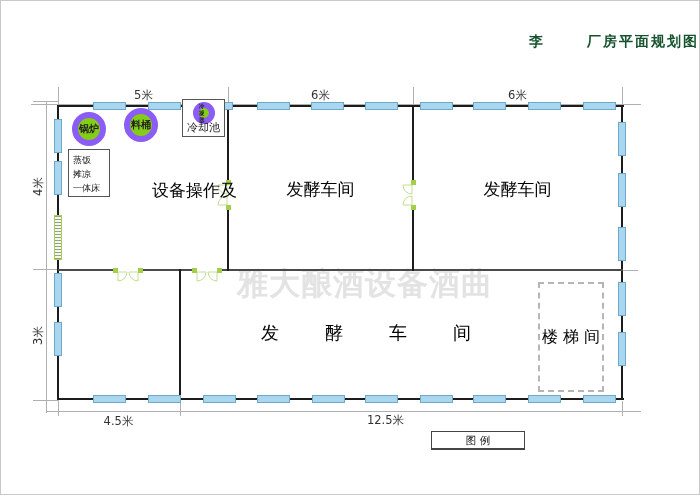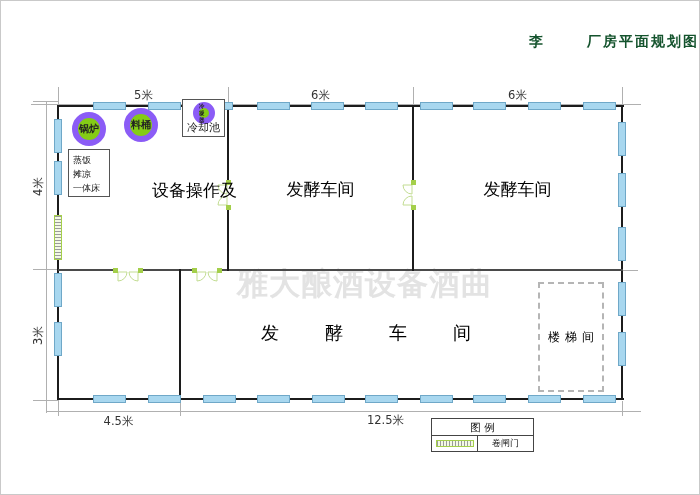--- a/index.html
+++ b/index.html
@@ -33,21 +33,21 @@
   .eqbox{border:1px solid #555;background:#fff;box-sizing:border-box;}
   
   .dash-box{border:2px dashed #b5b5b5;box-sizing:border-box;display:flex;align-items:center;justify-content:center;}
   
   .watermark{font-size:31px;font-weight:bold;color:#e3e3e3;letter-spacing:1px;white-space:nowrap;}
   
   .title-row{top:31px;left:0;width:100%;text-align:right;font-size:14px;font-weight:bold;
              letter-spacing:2px;color:#14532d;white-space:nowrap;}
   .redaction{display:inline-block;width:42px;height:20px;background:#fff;vertical-align:middle;}
   
-  .legend{left:430px;top:417px;width:103px;border:1px solid #444;background:#fff;box-sizing:border-box;font-size:9px;}
+  .legend{left:430px;top:430px;width:94px;border:1px solid #444;background:#fff;box-sizing:border-box;font-size:9px;}
   .legend-header{height:16px;line-height:16px;text-align:center;font-size:10.5px;
                  border-bottom:1px solid #444;white-space:pre;color:#111;}
   .legend-row{display:flex;height:15px;border-bottom:1px solid #444;align-items:center;}
   .legend-row:last-child{border-bottom:none;}
   .legend-sym{width:46px;height:100%;border-right:1px solid #444;display:flex;
               align-items:center;justify-content:center;box-sizing:border-box;}
   .legend-lab{flex:1;text-align:center;color:#111;white-space:nowrap;}
   .small3{font-size:9px;line-height:14px;color:#222;}
 </style>
 </head>
@@ -173,26 +173,20 @@
   </div>
 
   <div class="abs room-label" style="left:103px;top:177px;margin-left:48px;">
     <div>设备操作及</div>
   </div>
   <div class="abs room-label center" style="left:227px;top:176px;width:185px;">发酵车间</div>
   <div class="abs room-label center" style="left:412px;top:176px;width:209px;">发酵车间</div>
   <div class="abs wide-label" style="left:260px;top:320px;">发酵车间</div>
 
   <div class="abs dash-box" style="left:537px;top:281px;width:66px;height:110px;">
-    <span style="font-size:12px;letter-spacing:5px;color:#000;white-space:nowrap;margin-left:5px;">楼梯间</span>
+    <span style="font-size:16px;letter-spacing:5px;color:#000;white-space:nowrap;margin-left:5px;">楼梯间</span>
   </div>
 
   <div class="abs legend">
     <div class="legend-header">图 例</div>
-    <div class="legend-row">
-      <div class="legend-sym">
-        <div class="roller-h" style="width:38px;height:7px;"></div>
-      </div>
-      <div class="legend-lab">卷闸门</div>
-    </div>
   </div>
 
 </div>
 
 </body></html>

